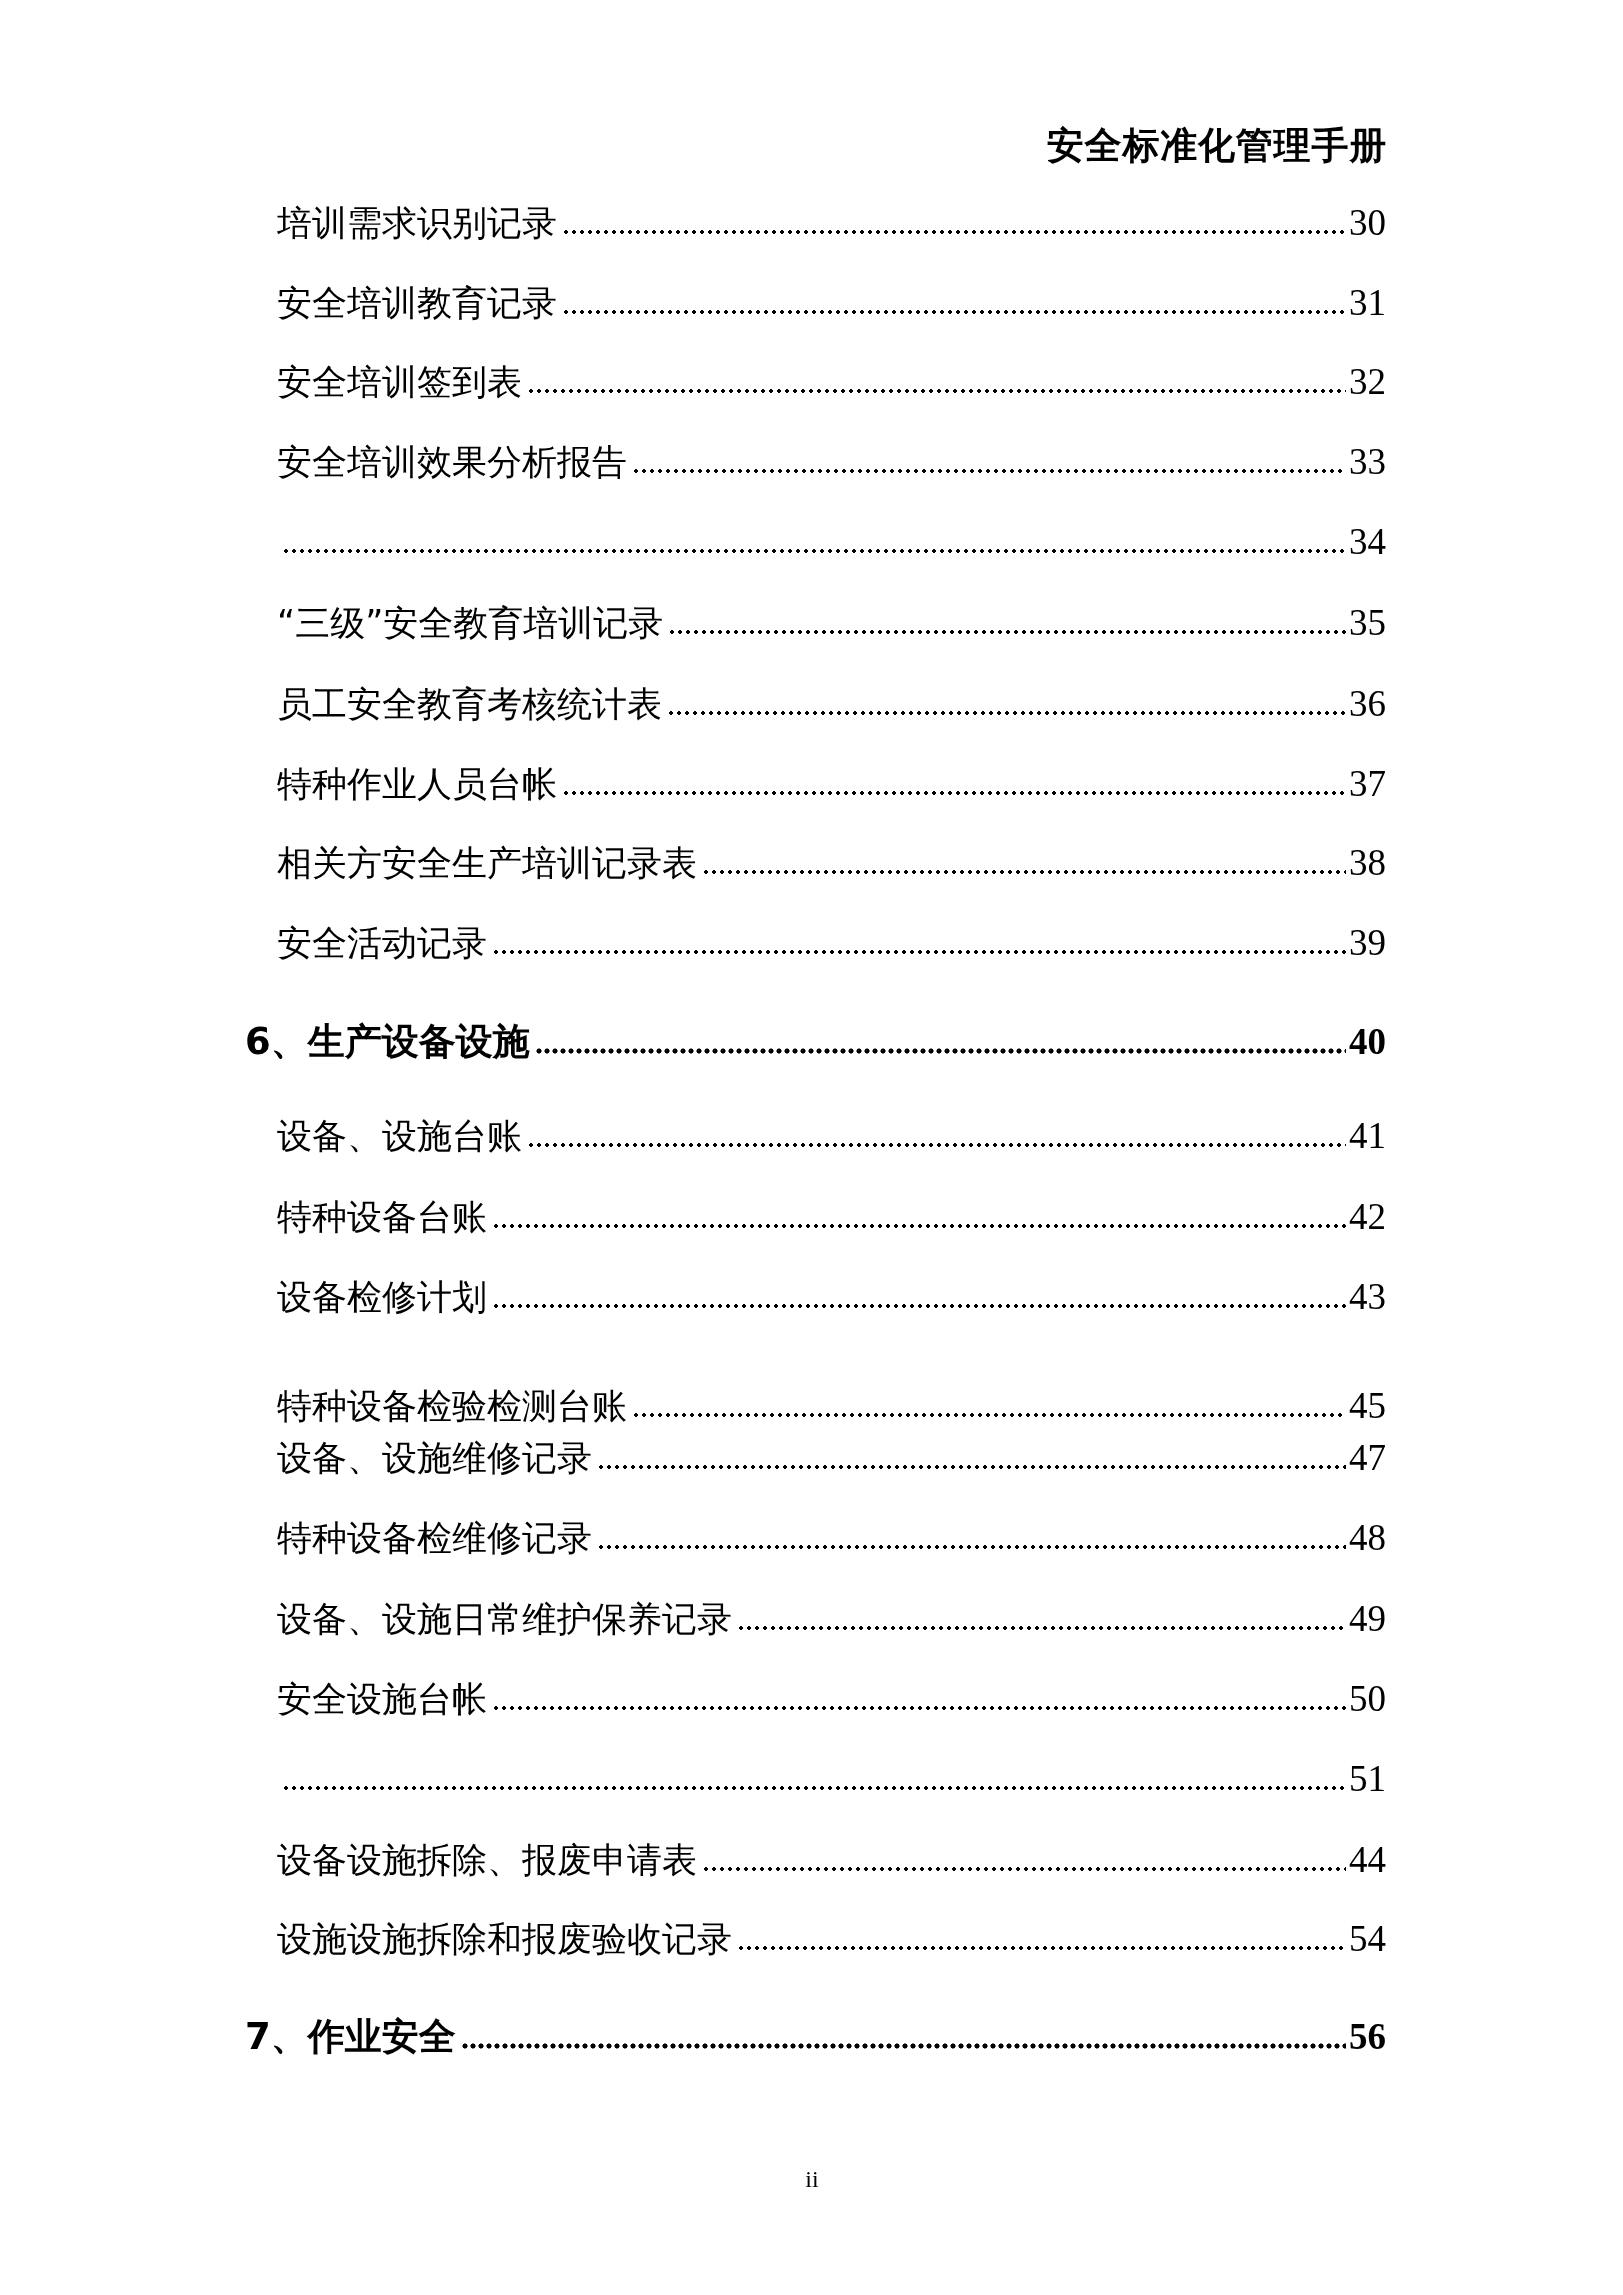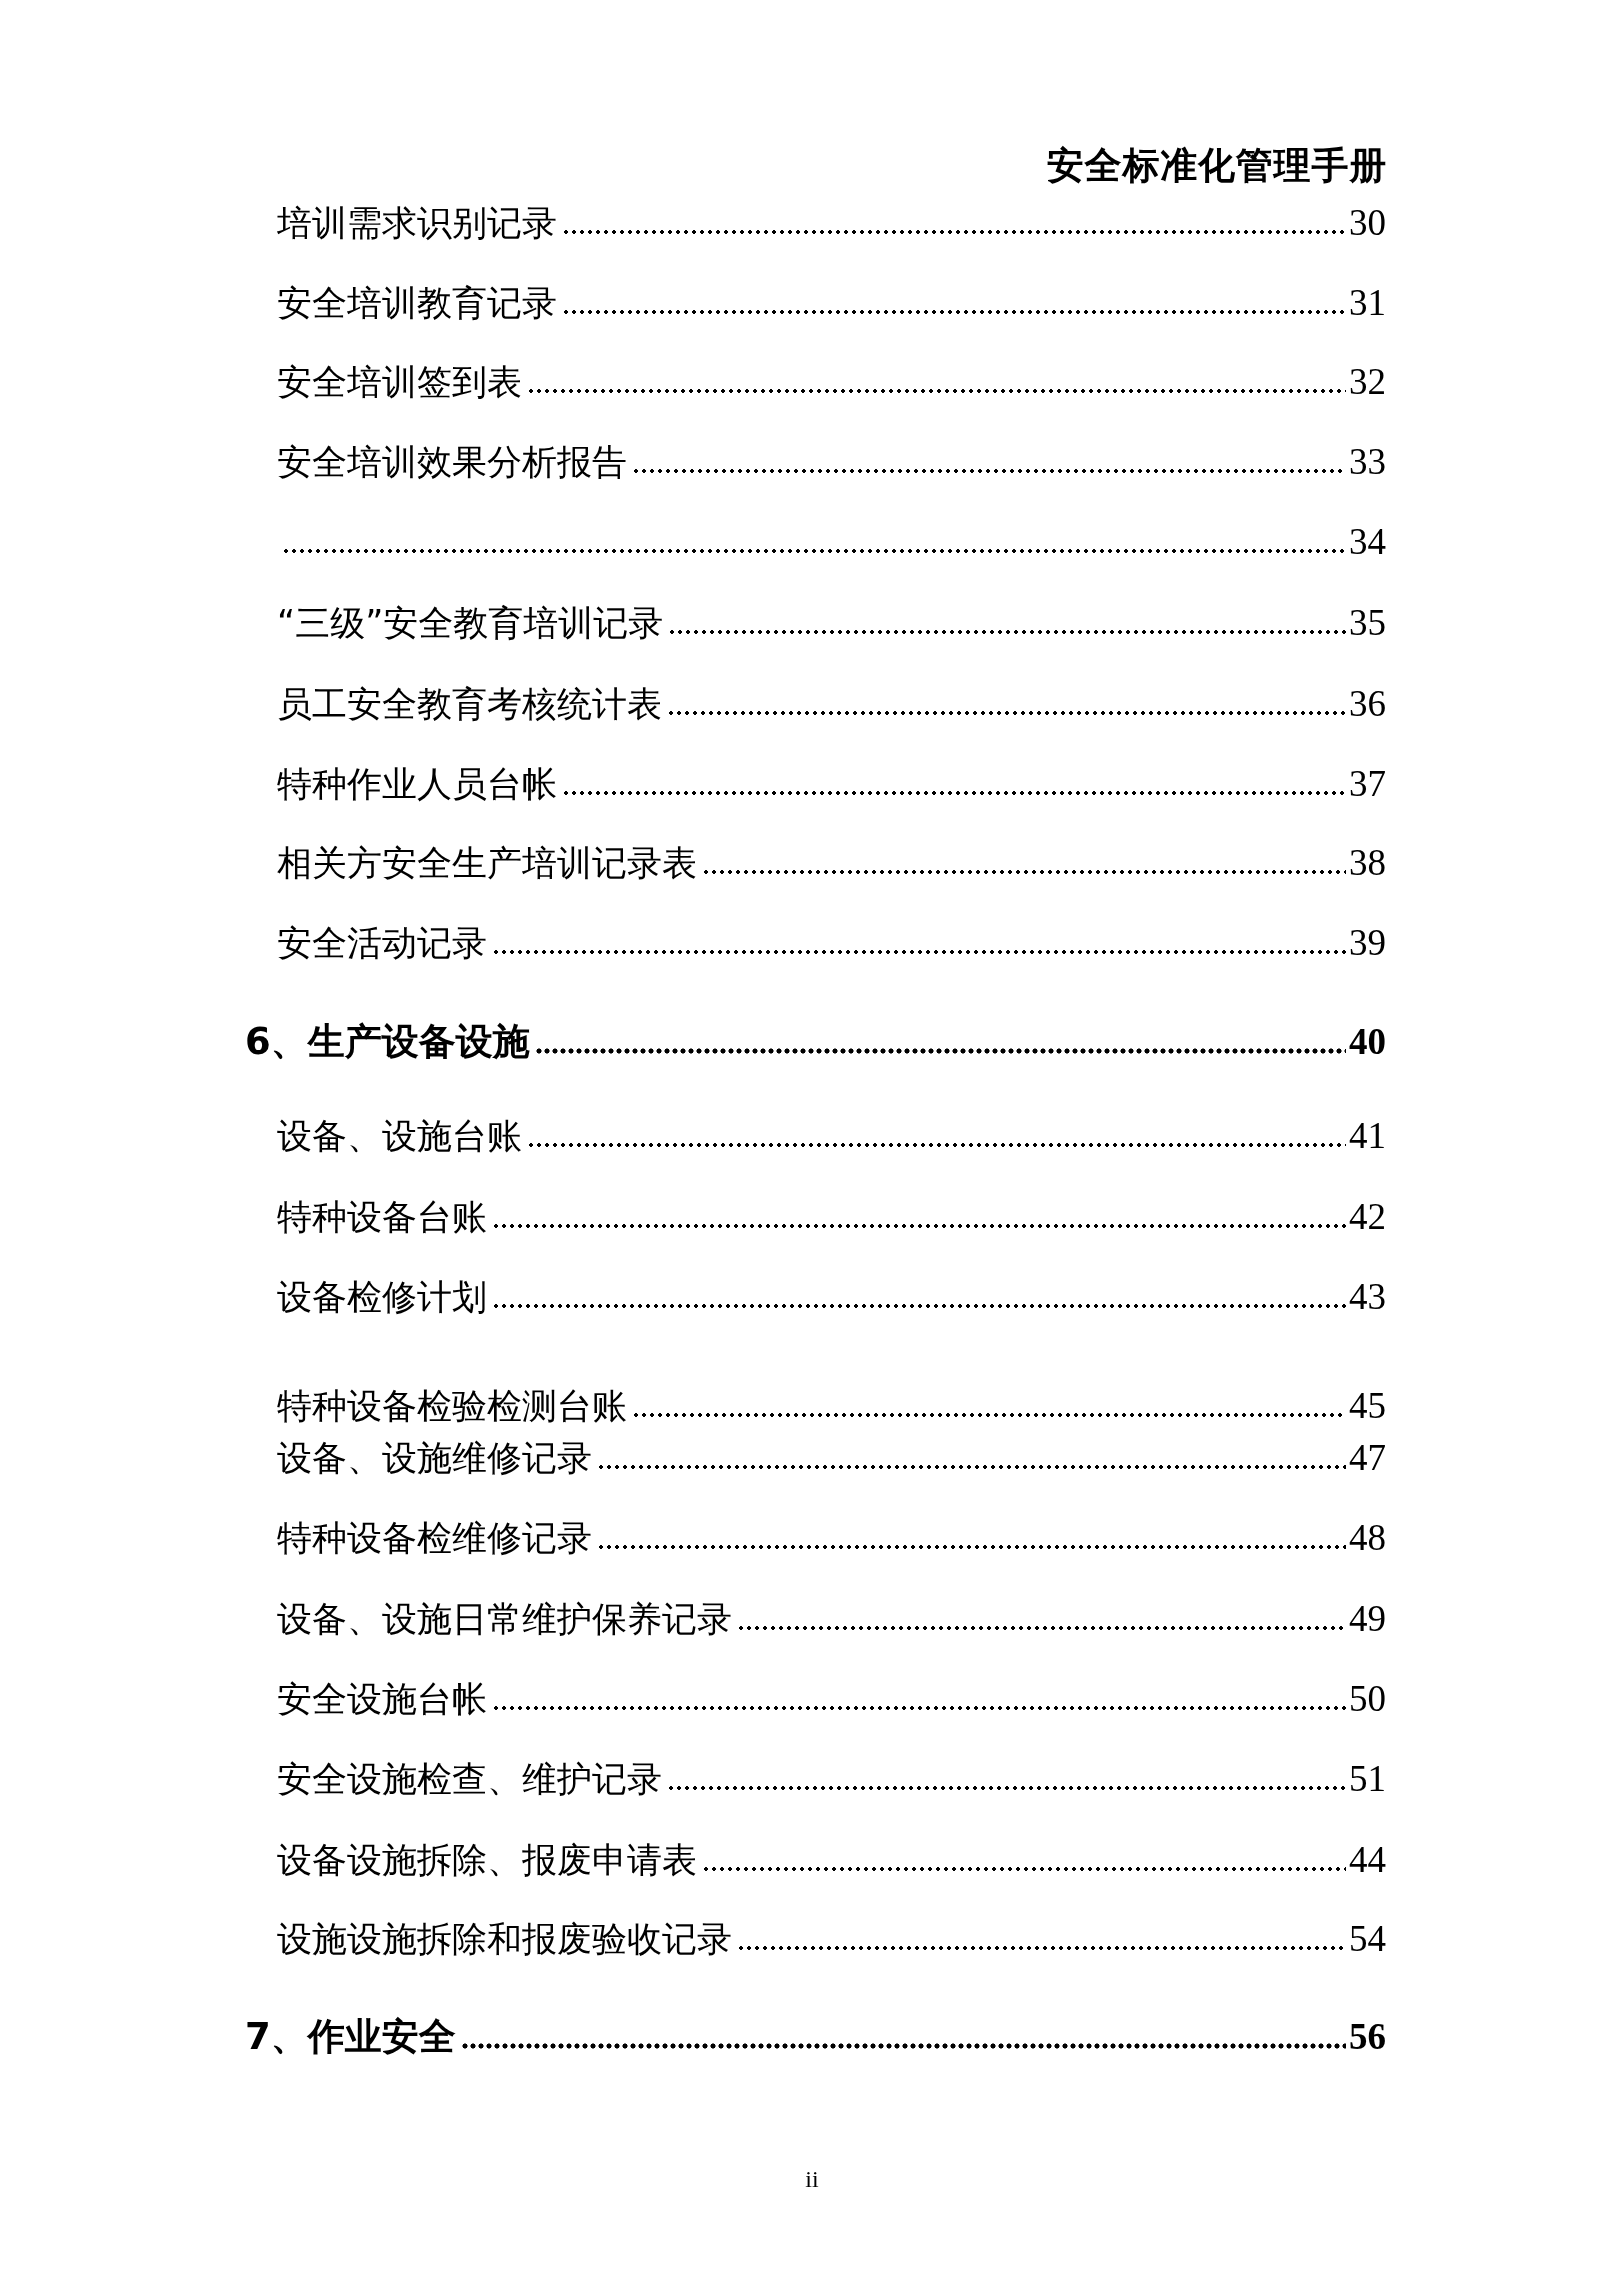--- a/index.html
+++ b/index.html
@@ -1,19 +1,19 @@
 <!DOCTYPE html>
 <html style="font-size:13px"><head>
 <meta charset="utf-8">
 <style>
   html, body { margin: 0; padding: 0; background: #ffffff; }
   body { width: 1624px; height: 2295px; position: relative; overflow: hidden;
          font-family: "DejaVu Serif", "Liberation Serif", serif; color: #000; }
   .page-header { position: absolute; right: 237px; top: 121px; font-size: 37px;
-                 font-weight: bold; font-family: "DejaVu Sans", sans-serif; letter-spacing: 0.8px; margin-top: 20px; }
+                 font-weight: bold; font-family: "DejaVu Sans", sans-serif; letter-spacing: 0.8px; }
   .toc-row { position: absolute; left: 277px; width: 1109px; height: 48px;
              display: flex; align-items: flex-end; font-size: 35px; line-height: 48px; }
   .toc-row.level1 { left: 245px; width: 1141px; font-weight: bold; font-size: 37px; }
   .toc-title { white-space: nowrap; font-family: "DejaVu Sans", sans-serif; flex: 0 0 auto; }
   .toc-row.level1 .toc-title { font-family: "DejaVu Sans", sans-serif; }
   .toc-leader { flex: 1 1 auto; height: 8px; margin: 0 3.2px 11.3px 4.8px;
                 background-image: radial-gradient(circle, #000 1.8px, transparent 2.1px);
                 background-size: 8px 8px; background-repeat: repeat-x; background-position: left bottom; }
   .toc-row.level1 .toc-leader { background-image: radial-gradient(circle, #000 2.4px, transparent 2.7px); }
   .toc-page { flex: 0 0 auto; font-family: "Liberation Serif", serif; font-size: 37px; }
@@ -115,21 +115,20 @@
     <span class="toc-title">设备、设施日常维护保养记录</span>
     <span class="toc-leader"></span>
     <span class="toc-page">49</span>
   </div>
   <div class="toc-row" style="top:1675px">
     <span class="toc-title">安全设施台帐</span>
     <span class="toc-leader"></span>
     <span class="toc-page">50</span>
   </div>
   <div class="toc-row" style="top:1755px">
-    <span class="toc-title">安全设施检查、维护记录</span>
     <span class="toc-leader"></span>
     <span class="toc-page">51</span>
   </div>
   <div class="toc-row" style="top:1836px">
     <span class="toc-title">设备设施拆除、报废申请表</span>
     <span class="toc-leader"></span>
     <span class="toc-page">44</span>
   </div>
   <div class="toc-row" style="top:1915px">
     <span class="toc-title">设施设施拆除和报废验收记录</span>

